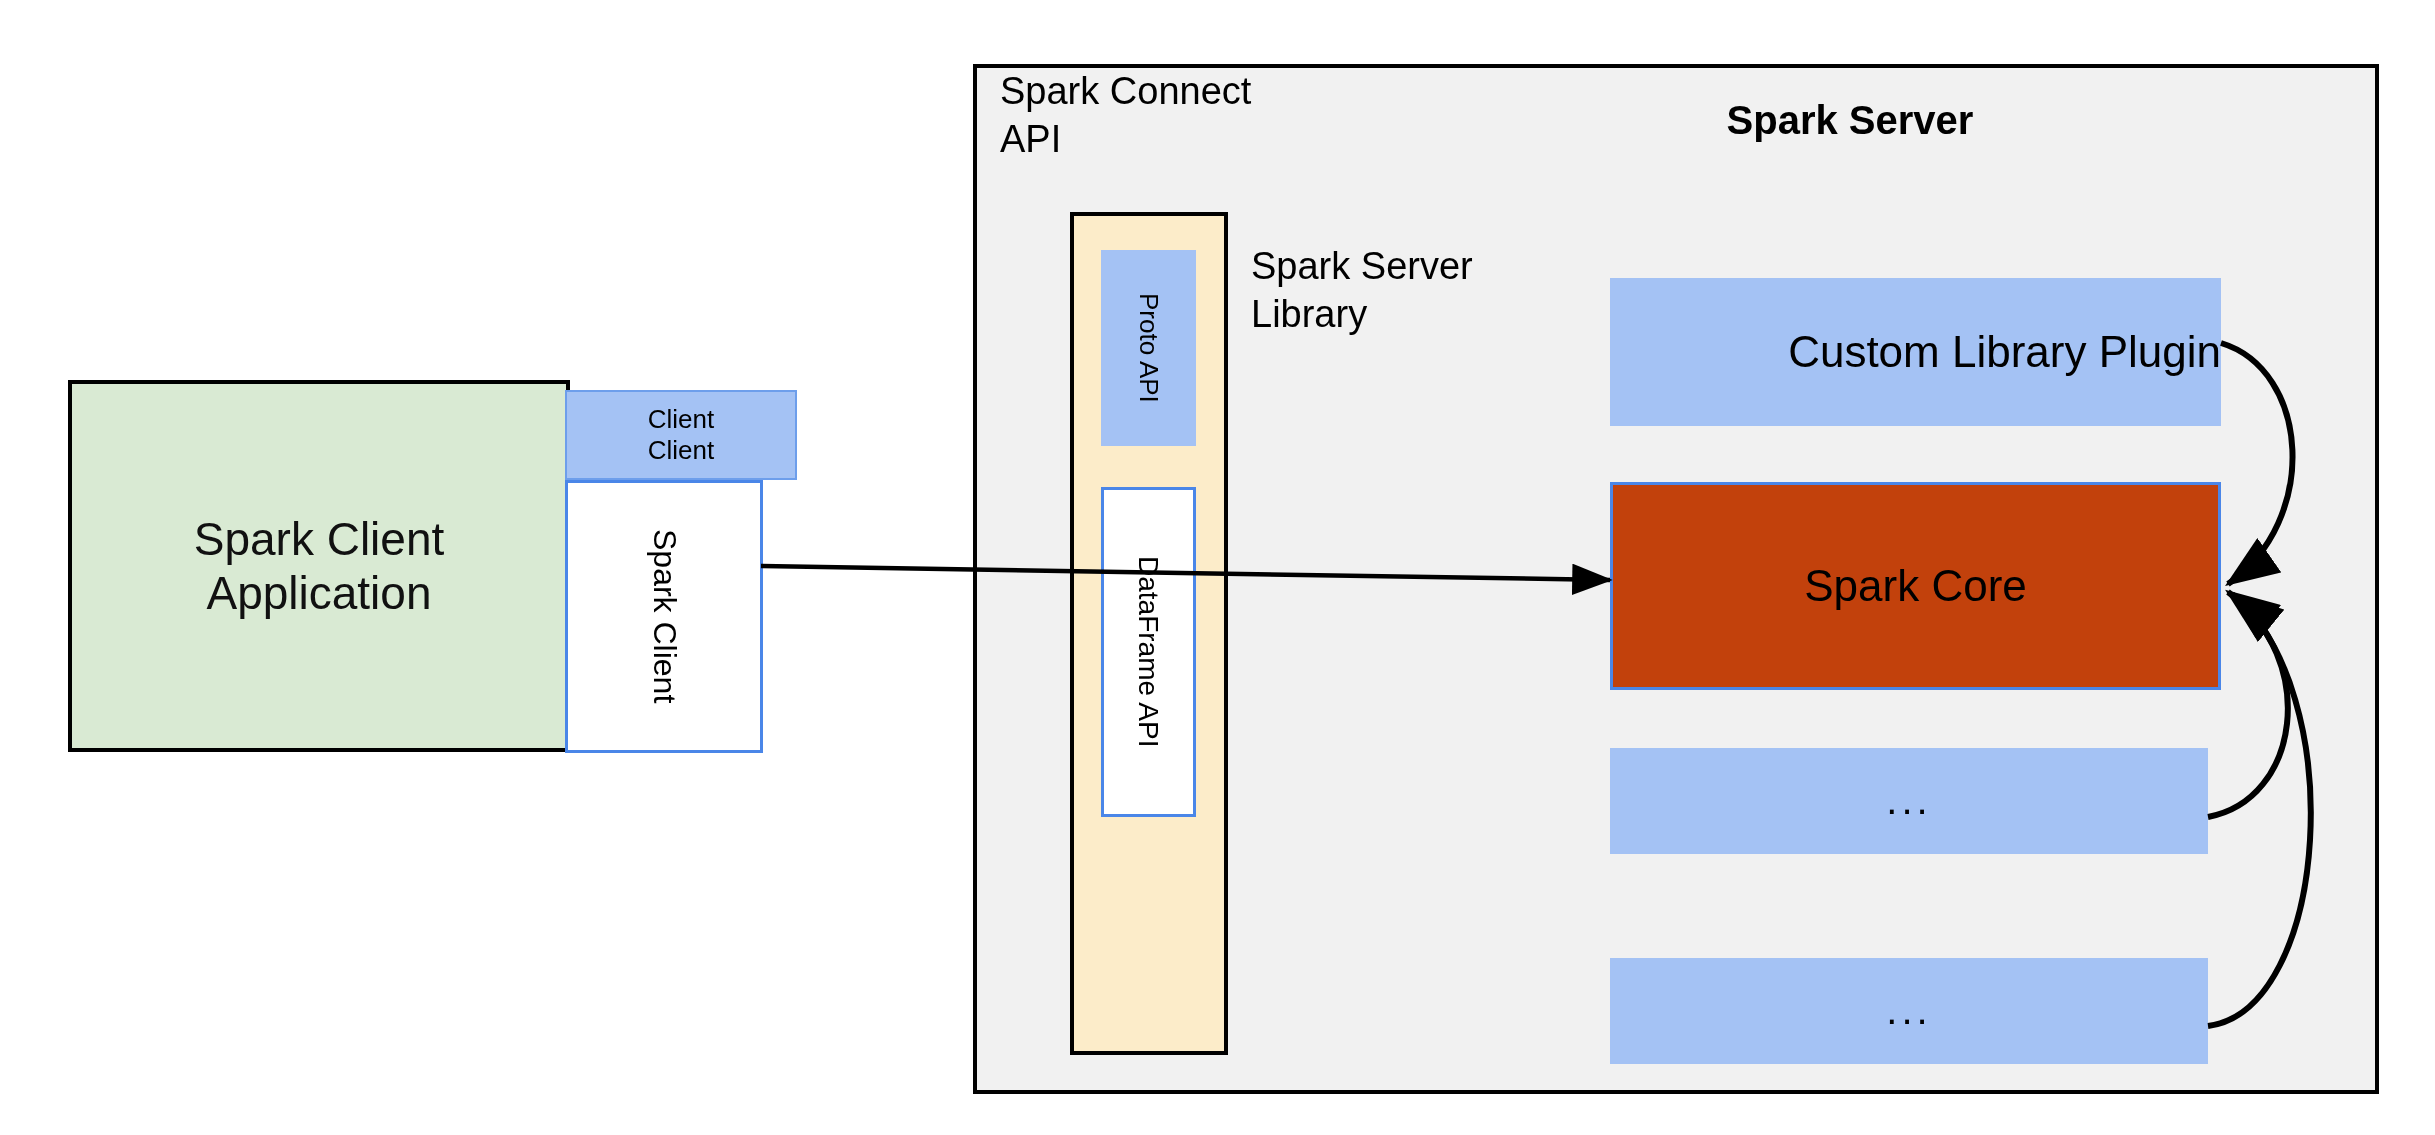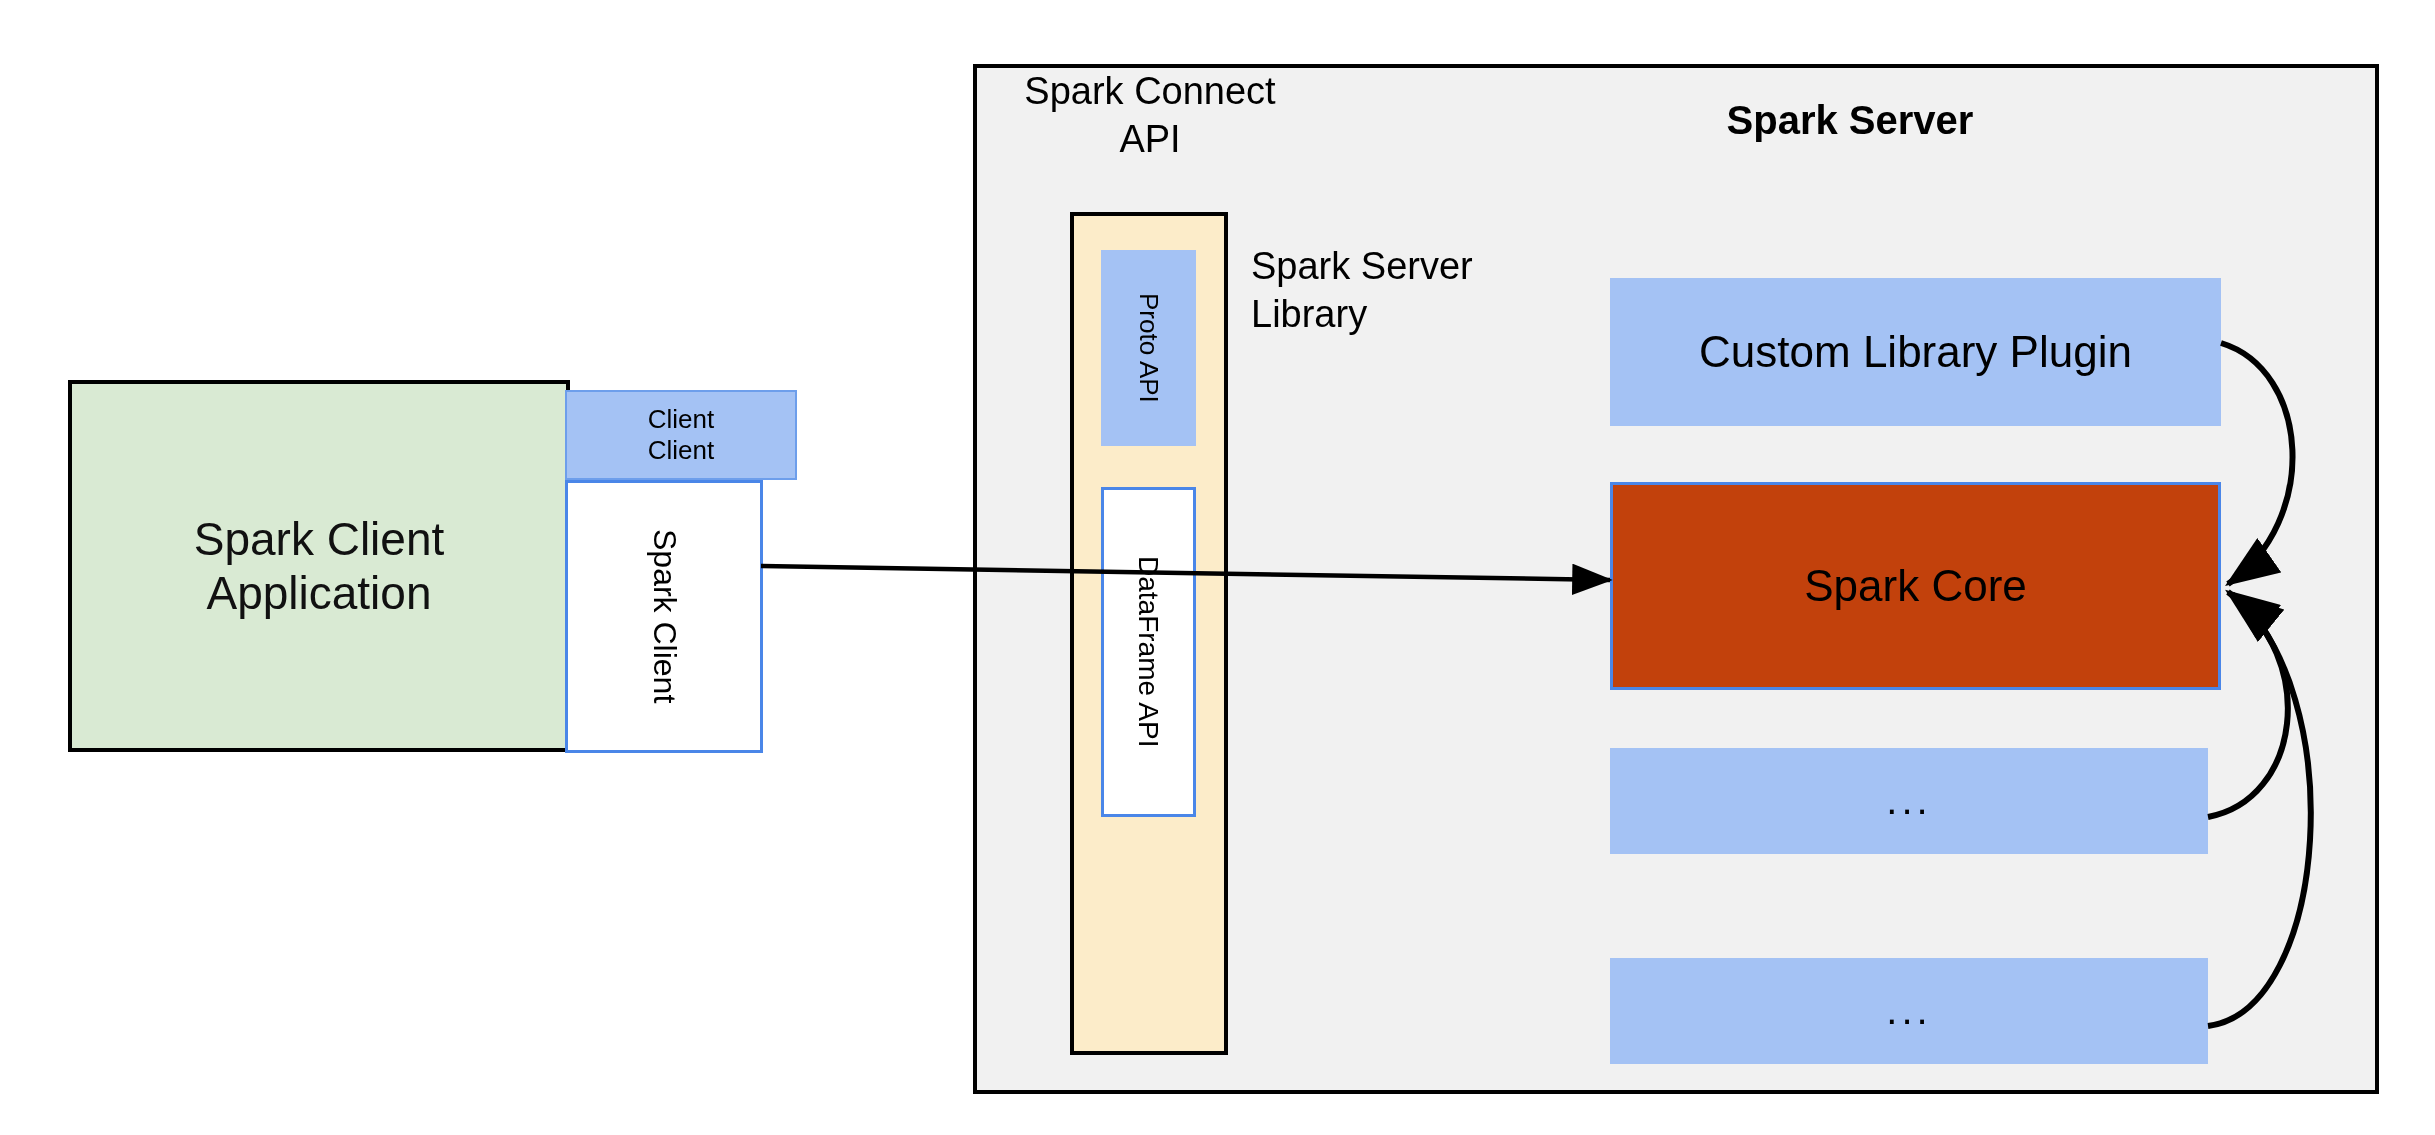--- a/index.html
+++ b/index.html
@@ -85,21 +85,21 @@
     box-sizing: border-box;
     z-index: 1;
   }
 
   #connect-api-title {
     position: absolute;
     left: 1000px;
     top: 68px;
     width: 300px;
     font-size: 38px;
-    text-align: center;
+    text-align: left;
     line-height: 1.25;
     z-index: 5;
   }
 
   #server-title {
     position: absolute;
     left: 1570px;
     top: 98px;
     width: 560px;
     font-size: 40px;
@@ -155,20 +155,21 @@
 
   
   #custom-library-plugin {
     left: 1610px;
     top: 278px;
     width: 611px;
     height: 148px;
     background: #a4c2f4;
     font-size: 44px;
     z-index: 4;
+    justify-content: flex-end;
   }
 
   #spark-core {
     left: 1610px;
     top: 482px;
     width: 611px;
     height: 208px;
     background: #c2410c;
     border: 3px solid #4a86e8;
     font-size: 44px;

